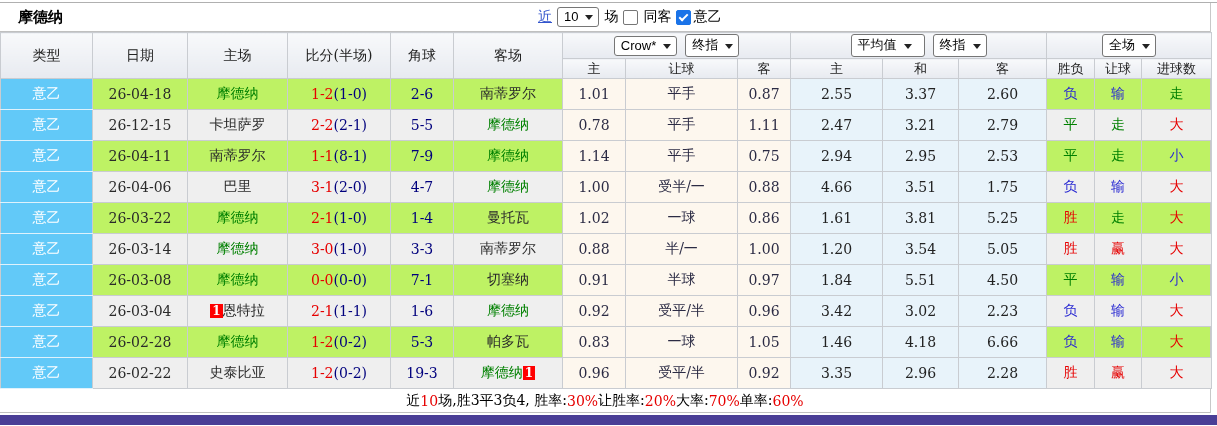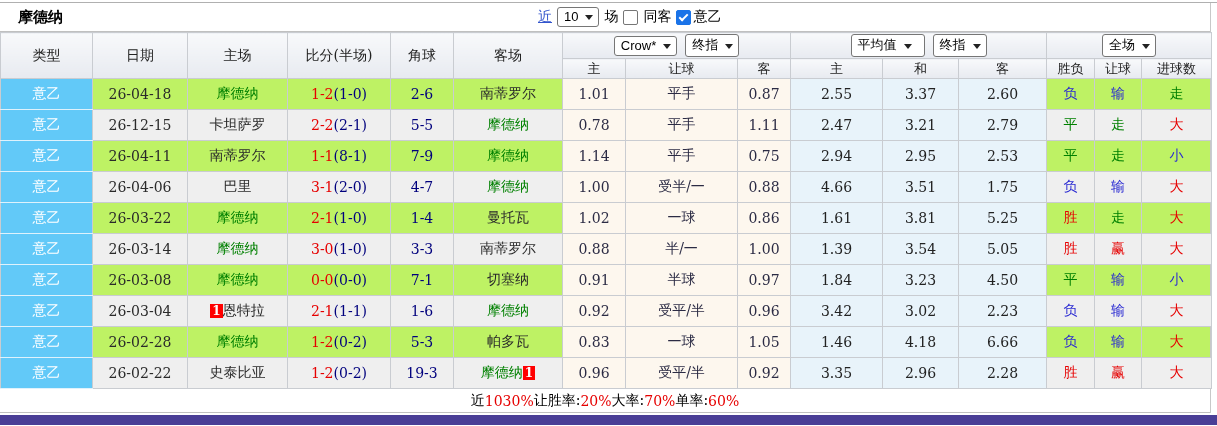--- a/index.html
+++ b/index.html
@@ -239,39 +239,39 @@
         <tr>
           <td class="c-league">意乙</td>
           <td class="c-date">26-03-14</td>
           <td><span class="team" data-team="摩德纳">摩德纳</span></td>
           <td><span class="score">3-0</span><span class="half">(1-0)</span></td>
           <td class="c-corner">3-3</td>
           <td><span class="team" data-team="斯佩齐亚">南蒂罗尔</span></td>
           <td class="odds">0.88</td>
           <td class="odds">半/一</td>
           <td class="odds">1.00</td>
-          <td class="avg">1.39</td>
+          <td class="avg">1.20</td>
           <td class="avg">3.54</td>
           <td class="avg">5.05</td>
           <td class="res"><span data-o="胜">胜</span></td>
           <td class="res"><span data-o="赢">赢</span></td>
           <td class="res"><span data-o="大">大</span></td>
         </tr>
         <tr>
           <td class="c-league">意乙</td>
           <td class="c-date">26-03-08</td>
           <td><span class="team" data-team="摩德纳">摩德纳</span></td>
           <td><span class="score">0-0</span><span class="half">(0-0)</span></td>
           <td class="c-corner">7-1</td>
           <td><span class="team" data-team="切塞纳">切塞纳</span></td>
           <td class="odds">0.91</td>
           <td class="odds">半球</td>
           <td class="odds">0.97</td>
           <td class="avg">1.84</td>
-          <td class="avg">3.23</td>
+          <td class="avg">5.51</td>
           <td class="avg">4.50</td>
           <td class="res"><span data-o="平">平</span></td>
           <td class="res"><span data-o="输">输</span></td>
           <td class="res"><span data-o="小">小</span></td>
         </tr>
         <tr>
           <td class="c-league">意乙</td>
           <td class="c-date">26-03-04</td>
           <td><span class="badge">1</span><span class="team" data-team="恩特拉">恩特拉</span></td>
           <td><span class="score">2-1</span><span class="half">(1-1)</span></td>
@@ -320,20 +320,21 @@
           <td class="res"><span data-o="胜">胜</span></td>
           <td class="res"><span data-o="赢">赢</span></td>
           <td class="res"><span data-o="大">大</span></td>
         </tr>
       </tbody>
     </table>
 
     <div class="footer">
       <span>近</span>
         <span class="red">10</span>
+        <span>场,胜3平3负4, 胜率:</span>
         <span class="red">30%</span>
         <span> 让胜率:</span>
         <span class="red">20%</span>
         <span> 大率:</span>
         <span class="red">70%</span>
         <span> 单率:</span>
         <span class="red">60%</span>
     </div>
   </div>
 

